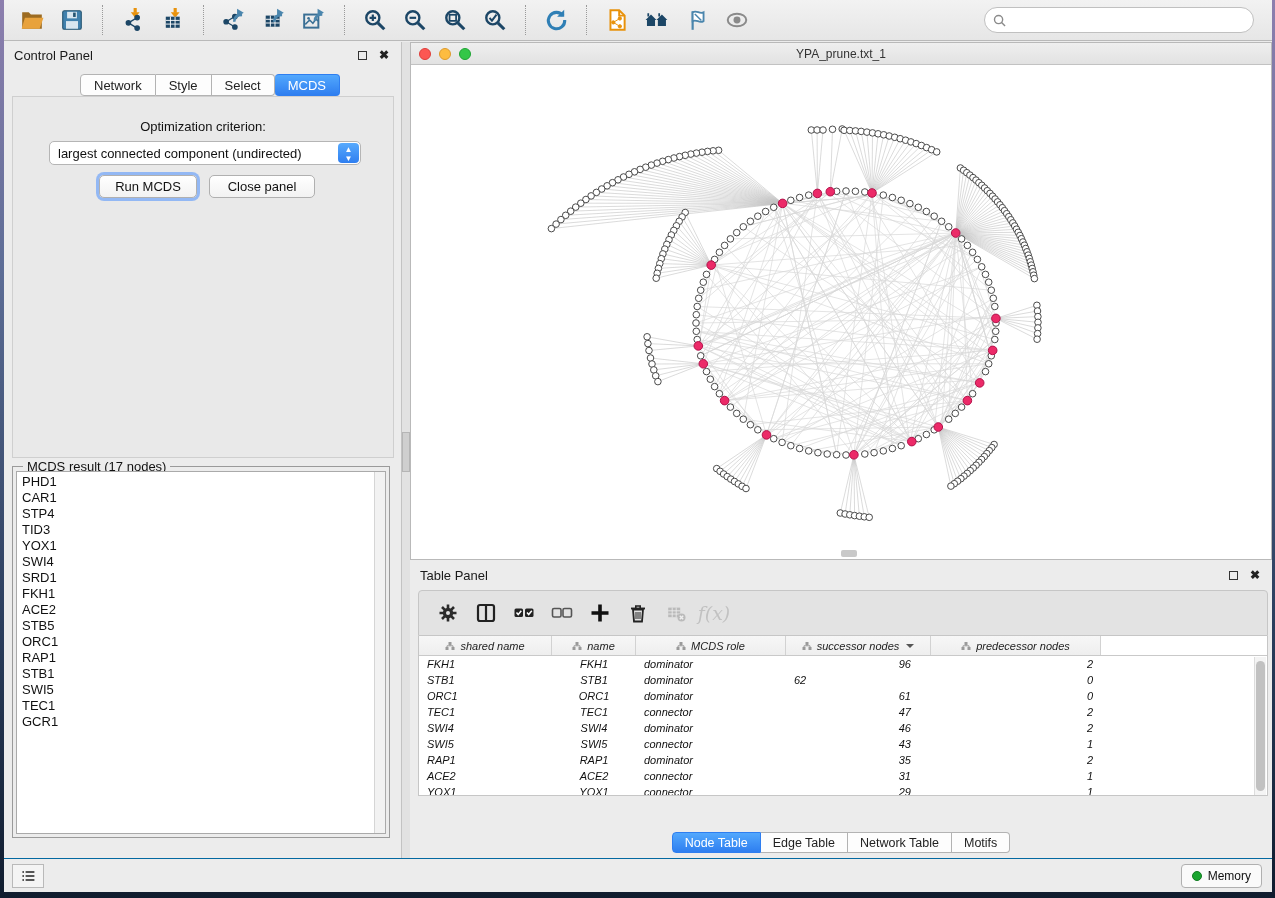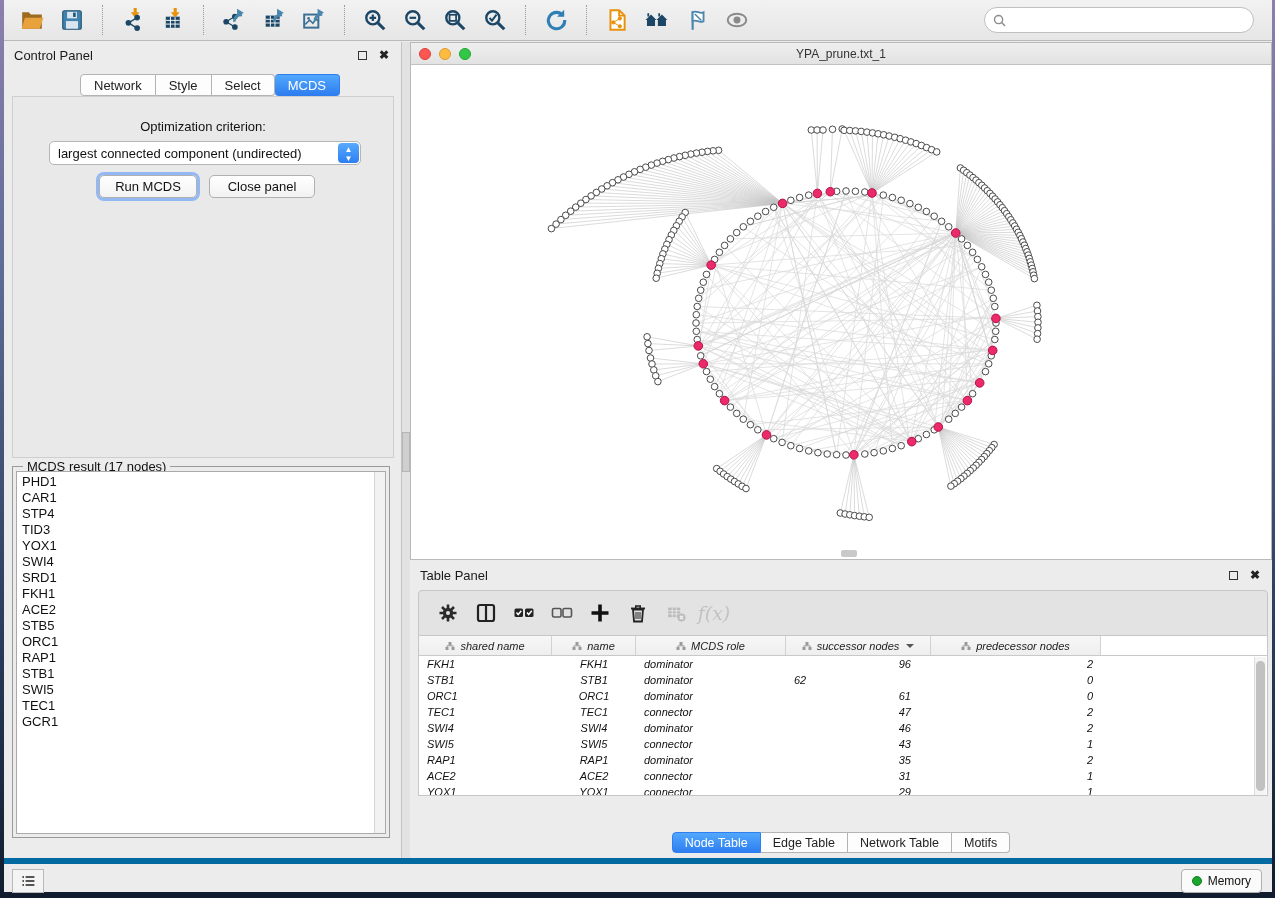--- a/index.html
+++ b/index.html
@@ -81,21 +81,21 @@
   #tp-vscroll { position:absolute; right:1px; top:21px; width:12px; height:170px; background:#f4f4f4; border-left:1px solid #ddd; }
   #tp-vthumb { position:absolute; left:1px; top:4px; width:9px; height:130px; background:#c1c1c1; border-radius:5px; }
   #tp-tabs { position:absolute; left:0; top:270px; width:100%; display:flex; justify-content:center; }
   .btab { height:21px; padding:0 12px; background:#fdfdfd; border:1px solid #b3b3b3; border-left:none;
     font-size:12.5px; color:#222; display:flex; align-items:center; }
   .btab:first-child { border-left:1px solid #b3b3b3; border-radius:4px 0 0 4px; }
   .btab:last-child { border-radius:0 4px 4px 0; }
   .btab.sel { background:linear-gradient(#52a8fd,#2e7ef0); color:#fff; border-color:#2e7ef0; }
 
   
-  #status-bar { position:absolute; left:0; top:858px; width:100%; height:34px; background:#ececec; border-top:6px solid #0369a1; }
+  #status-bar { position:absolute; left:0; top:858px; width:100%; height:34px; background:#ececec; border-top:1px solid #0369a1; }
   #list-btn { position:absolute; left:8px; top:5px; width:32px; height:24px; background:#f4f4f4; border:1px solid #b9b9b9;
     display:flex; align-items:center; justify-content:center; }
   #memory-btn { position:absolute; right:10px; top:5px; height:24px; padding:0 10px; background:#fafafa; border:1px solid #b0b0b0;
     border-radius:4px; display:flex; align-items:center; gap:6px; font-size:12px; color:#111; }
   #memory-dot { width:10px; height:10px; border-radius:50%; background:#1aa52f; border:1px solid #127c21; }
 </style>
 </head>
 <body>
 
 <div id="app">

